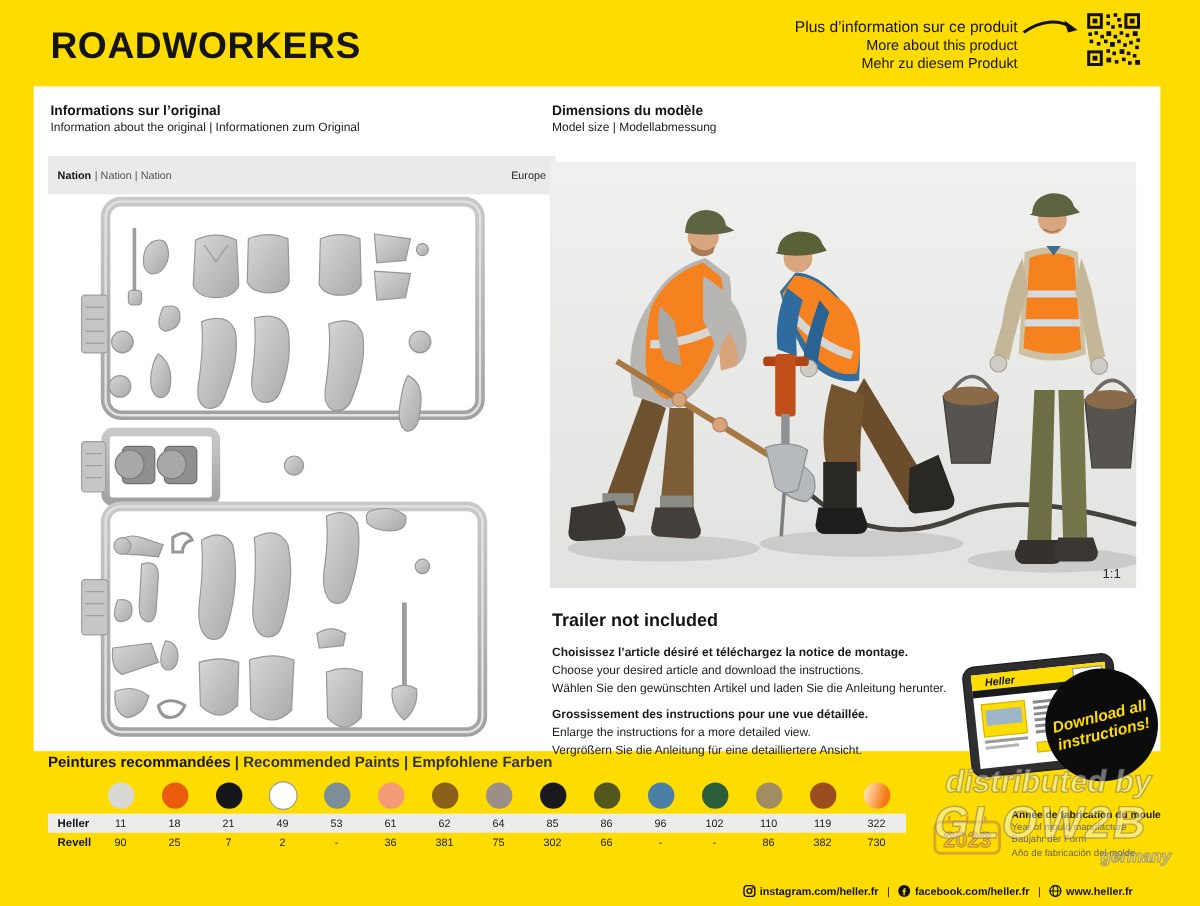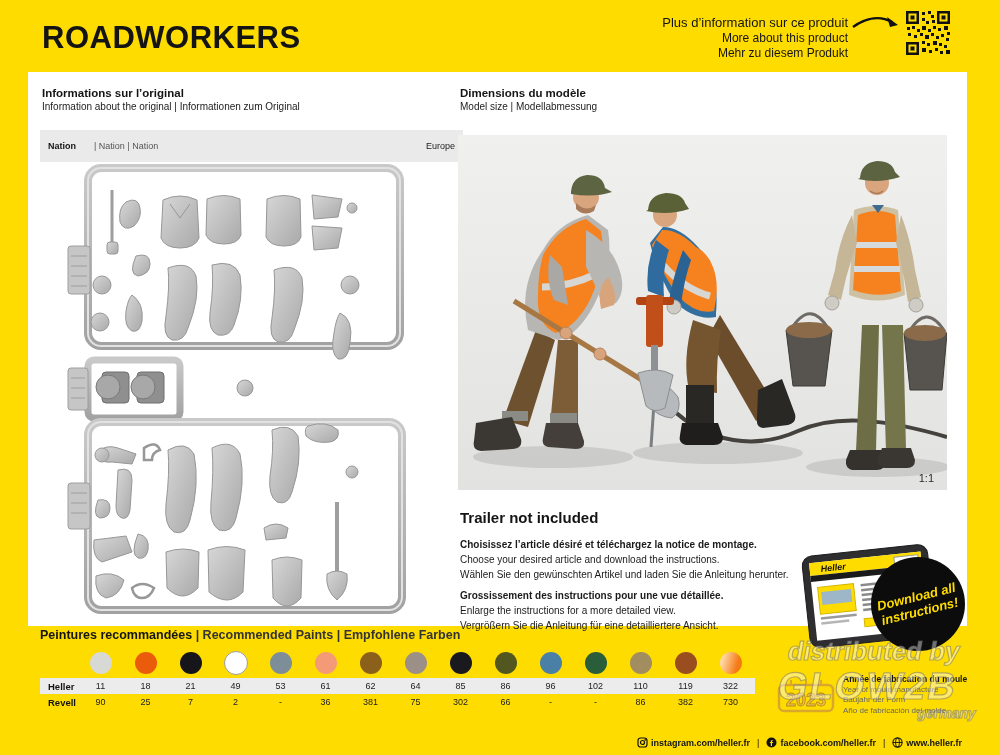--- a/index.html
+++ b/index.html
@@ -14,21 +14,21 @@
   .qr-svg{position:absolute;left:905px;top:10px}
   
   .panel{position:absolute;left:28px;top:72px;width:939px;height:554px;background:#fff}
   .h1{font-weight:800;font-size:11.5px}
   .h2{font-size:10px;margin-top:2px;color:#1c1c1c}
   .sec-head-left{position:absolute;left:14px;top:15px}
   .sec-head-right{position:absolute;left:432px;top:15px}
   .nation-bar{position:absolute;left:12px;top:58px;width:423px;height:17px;background:#eaeaea;
               display:flex;align-items:center;font-size:9px;padding:16px 8px;box-sizing:border-box}
   .nation-bar .b{font-weight:800}
-  .nation-bar .rest{color:#555;margin-left:18px}
+  .nation-bar .rest{color:#555;margin-left:3px}
   .nation-bar .val{margin-left:auto;color:#222}
   .sprue{position:absolute;left:12px;top:78px}
   .photo{position:absolute;left:430px;top:63px}
   .trailer{position:absolute;left:432px;top:437px;font-size:15px;font-weight:800}
   .para{position:absolute;left:432px;font-size:10px;line-height:15px;color:#1b1b1b}
   .para .b{font-weight:700}
   .p1{top:465px}.p2{top:516px}
   .tablet{position:absolute;left:772px;top:466px}
   
   .paints-head{position:absolute;left:12px;top:556px;font-size:12.5px;font-weight:800}
@@ -47,21 +47,21 @@
   .mould-text .g{font-size:8px;color:#666}
   
   .watermark{position:absolute;left:738px;top:638px;width:262px;text-align:center;
              transform:skewX(-10deg);font-weight:800;pointer-events:none;z-index:40;
              color:rgba(255,255,255,.42);-webkit-text-stroke:1.2px rgba(110,110,110,.5);line-height:1}
   .wm1{font-size:26px}
   .wm-logo{font-size:38px;letter-spacing:2px;margin-top:3px}
   .wm2{font-size:14px;text-align:right;padding-right:18px;margin-top:1px}
   
   .footer{position:absolute;left:0;top:730px;width:1000px;height:25px;display:flex;align-items:center;
-          justify-content:flex-end;padding-right:38px;box-sizing:border-box;font-size:9px;font-weight:700;gap:7px}
+          justify-content:flex-end;padding-right:56px;box-sizing:border-box;font-size:9px;font-weight:700;gap:7px}
   .flink{display:flex;align-items:center;gap:3px}
   .fsep{font-weight:400}
 </style>
 </head>
 <body>
 
 <div class="page">
 
   <div class="title">ROADWORKERS</div>
 

